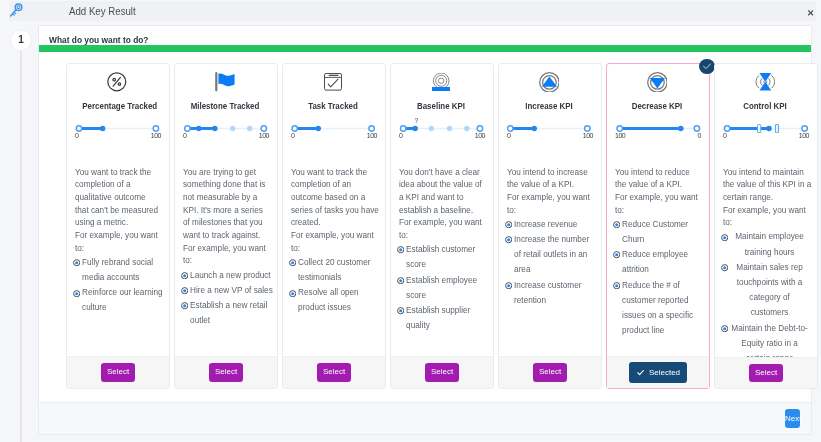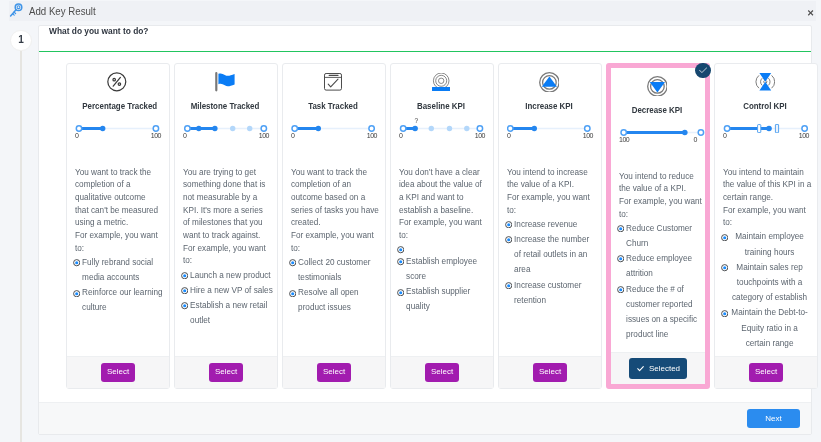--- a/index.html
+++ b/index.html
@@ -9,21 +9,21 @@
     width: 821px; height: 442px;
     background: #f4f6f9;
     font-family: "Liberation Sans", sans-serif;
     -webkit-font-smoothing: antialiased;
     overflow: hidden;
   }
   
   .titlebar {
     position: absolute; left:9px; top:1px; width:806.5px; height:20px;
     background:#eff1f5;
-    display:flex; align-items:center;
+    display:flex; align-items:center;gap:40px;
   }
   .titlebar .key-icon { margin-left:-0.5px; margin-top:-1.5px; width:15px; height:16px; display:block; }
   .titlebar .title {
     margin-left:5.5px; font-size:10.2px; color:#4d4d4d; white-space:nowrap;
     transform:scaleX(.95); transform-origin:left center;
   }
   .close-x {
     position:absolute; left:806.5px; top:9px; width:8px; height:8px;
     font-size:8.6px; line-height:8px; color:#4d4d4d; text-align:center; cursor:pointer;
     font-weight:bold; font-family:"Liberation Sans", sans-serif;
@@ -36,43 +36,43 @@
     background:#fff; border:1px solid #f0f0ef;
     display:flex; align-items:center; justify-content:center;
     font-size:10px; font-weight:bold; color:#343c46; line-height:10px;
   }
   
   .panel {
     position:absolute; left:38px; top:25px; width:774px; height:410px;
     background:#fff; border:1px solid #e8eaed; border-radius:2px;
   }
   .panel-head {
-    height:26px; border-bottom:1px solid #22c55e;
-    display:flex; align-items:flex-start; padding-left:10px;
+    height:26px; border-bottom:7px solid #22c55e;
+    display:flex; align-items:flex-end; padding-left:10px;
   }
   .panel-head .q { font-size:9.3px; font-weight:bold; color:#2f3640; white-space:nowrap;
     transform:scaleX(.9); transform-origin:left center; }
   .panel-body { position:absolute; left:27px; top:37px; width:756px; display:flex; gap:4px; }
   .panel-foot {
     position:absolute; left:0; bottom:0; width:100%; height:32px;
     background:#f7f8f9; border-top:1px solid #eef0f2;
     display:flex; align-items:center; justify-content:flex-end; padding-right:11px;
   }
   .btn-next {
     background:#2b8cef; color:#fff; border:none; border-radius:3px;
-    font-size:8px; width:53px; height:19px; cursor:pointer; line-height:19px; padding:0;
+    font-size:8px; width:15px; height:19px; cursor:pointer; line-height:19px; padding:0;
     font-family:"Liberation Sans", sans-serif;
   }
   
   .card {
     position:relative; width:104px; height:326px;
     border:1px solid #e9ebee; border-radius:3px;
     background:#fff; display:flex; flex-direction:column;
   }
-  .card.selected { border:5px solid #f9a8d4; }
+  .card.selected { border:1px solid #f9a8d4; }
   .card-top { padding:7px 10px 0 8px; flex:1 1 auto; overflow:hidden; }
   .icon-wrap { height:22px; display:flex; align-items:center; justify-content:center; }
   .card-title {
     margin-top:8px; text-align:center; font-size:9.6px; font-weight:bold; color:#31383f;
     transform:scaleX(.826); white-space:nowrap; line-height:10px;
   }
   .desc { margin-top:27px; font-size:8.2px; color:#5d6670; line-height:12.7px; width:84.6px; }
   
   .card:nth-child(3) .desc, .card:nth-child(7) .desc { width:89px; }
   .bullets { margin-top:-0.6px; margin-right:-5px; margin-left:-2.5px; }
@@ -345,20 +345,21 @@
             <div>For example, you want to:</div>
           </div>
       <div class="bullets">
             <div class="bullet">
               <span class="dot">
                 <svg width="7.4" height="7.4" viewBox="0 0 74 74" style="display:block">
                   <circle cx="37" cy="37" r="31" fill="none" stroke="#3c4043" stroke-width="9"></circle>
                   <circle cx="37" cy="37" r="15.5" fill="#1a8cff"></circle>
                 </svg>
               </span>
+              <span>Establish customer score</span>
             </div>
             <div class="bullet">
               <span class="dot">
                 <svg width="7.4" height="7.4" viewBox="0 0 74 74" style="display:block">
                   <circle cx="37" cy="37" r="31" fill="none" stroke="#3c4043" stroke-width="9"></circle>
                   <circle cx="37" cy="37" r="15.5" fill="#1a8cff"></circle>
                 </svg>
               </span>
               <span>Establish employee score</span>
             </div>
@@ -564,21 +565,21 @@
               </span>
               <span>Maintain employee training hours</span>
             </div>
             <div class="bullet">
               <span class="dot">
                 <svg width="7.4" height="7.4" viewBox="0 0 74 74" style="display:block">
                   <circle cx="37" cy="37" r="31" fill="none" stroke="#3c4043" stroke-width="9"></circle>
                   <circle cx="37" cy="37" r="15.5" fill="#1a8cff"></circle>
                 </svg>
               </span>
-              <span>Maintain sales rep touchpoints with a category of establish</span>
+              <span>Maintain sales rep touchpoints with a category of customers</span>
             </div>
             <div class="bullet">
               <span class="dot">
                 <svg width="7.4" height="7.4" viewBox="0 0 74 74" style="display:block">
                   <circle cx="37" cy="37" r="31" fill="none" stroke="#3c4043" stroke-width="9"></circle>
                   <circle cx="37" cy="37" r="15.5" fill="#1a8cff"></circle>
                 </svg>
               </span>
               <span>Maintain the Debt-to-Equity ratio in a certain range</span>
             </div>

